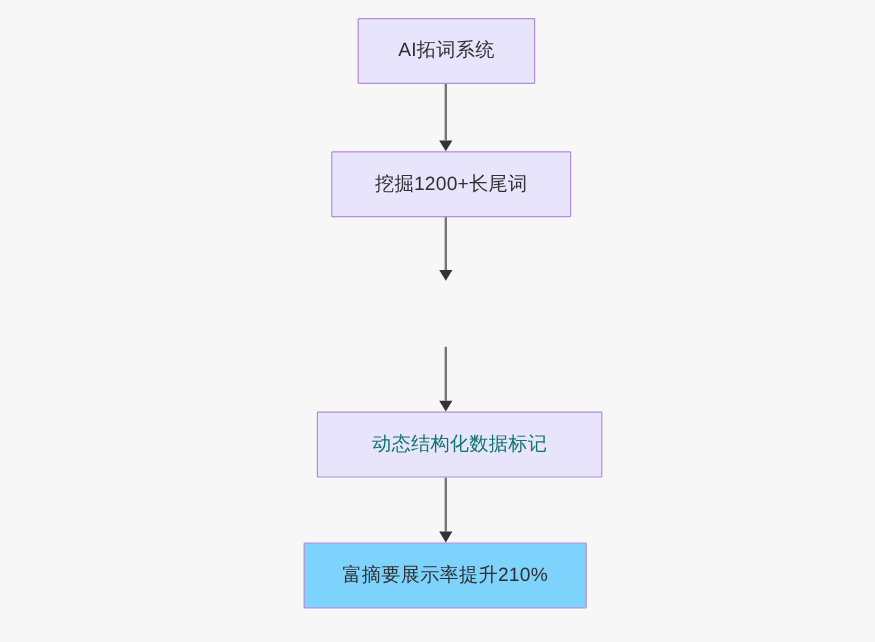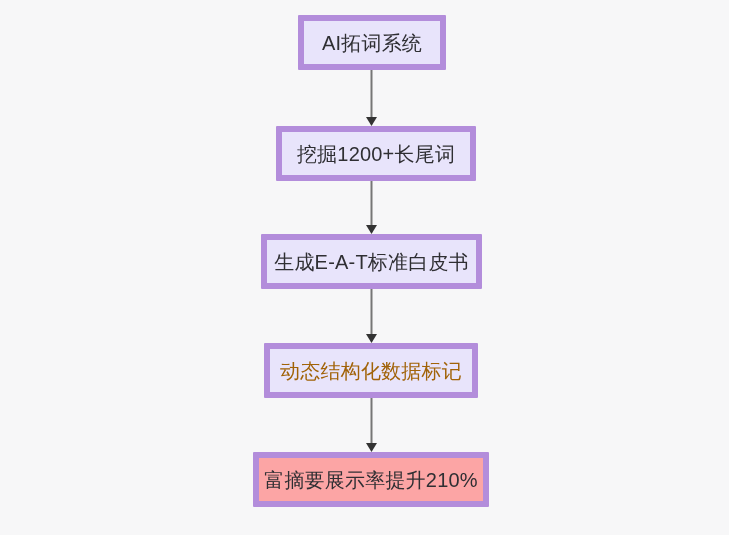--- a/index.html
+++ b/index.html
@@ -15,27 +15,27 @@
   }
   #flowchart {
     position: relative;
     width: 729px;
     height: 535px;
   }
   .node {
     position: absolute;
     box-sizing: border-box;
     background: #e8e4fb;
-    border: 6px solid #d946ef;
+    border: 1px solid #d946ef;
     border-radius: 1px;
     display: flex;
     align-items: center;
     justify-content: center;
     color: #2f2f33;
-    font-size: 20px;
+    font-size: 16px;
     line-height: 1.2;
     letter-spacing: 0.2px;
     white-space: nowrap;
   }
   .node-label {
     display: block;
     text-align: center;
   }
   .edge {
     position: absolute;
@@ -52,29 +52,26 @@
 <div id="flowchart">
 
   <div class="node" id="n1" style="left: 298px; top: 15px; width: 148px; height: 55px; background: rgb(232, 228, 251); border-color: rgb(179, 141, 219); color: rgb(47, 47, 51);">
     <span class="node-label">AI拓词系统</span>
   </div>
 
   <div class="node" id="n2" style="left: 276px; top: 126px; width: 200px; height: 55px; background: rgb(232, 228, 251); border-color: rgb(179, 141, 219); color: rgb(47, 47, 51);">
     <span class="node-label">挖掘1200+长尾词</span>
   </div>
 
-  <div class="node" id="n3" style="left: 261px; top: 234px; width: 221px; height: 55px; background: rgb(232, 228, 251); border-color: rgb(179, 141, 219); color: rgb(47, 47, 51);">
-    <span class="node-label">生成E-A-T标准白皮书</span>
-  </div>
 
-  <div class="node" id="n4" style="left: 264px; top: 343px; width: 214px; height: 55px; background: rgb(232, 228, 251); border-color: rgb(179, 141, 219); color: #a16207;">
+  <div class="node" id="n4" style="left: 264px; top: 343px; width: 238px; height: 55px; background: rgb(232, 228, 251); border-color: rgb(179, 141, 219); color: #0f766e;">
     <span class="node-label">动态结构化数据标记</span>
   </div>
 
-  <div class="node" id="n5" style="left: 253px; top: 452px; width: 236px; height: 55px; background: #fca5a5; border-color: rgb(179, 141, 219); color: rgb(47, 47, 51);">
+  <div class="node" id="n5" style="left: 253px; top: 452px; width: 236px; height: 55px; background: #7dd3fc; border-color: rgb(179, 141, 219); color: rgb(47, 47, 51);">
     <span class="node-label">富摘要展示率提升210%</span>
   </div>
 
   <div class="edge" id="e1" style="left: 363.5px; top: 70px; width: 15px; height: 56px;">
       <svg width="15" height="56">
         <line x1="7.5" y1="0" x2="7.5" y2="47" stroke="#767676" stroke-width="2"></line>
         <polygon points="2,47 13,47 7.5,56" fill="#333333"></polygon>
       </svg>
     </div>
   <div class="edge" id="e2" style="left: 363.5px; top: 181px; width: 15px; height: 53px;">

